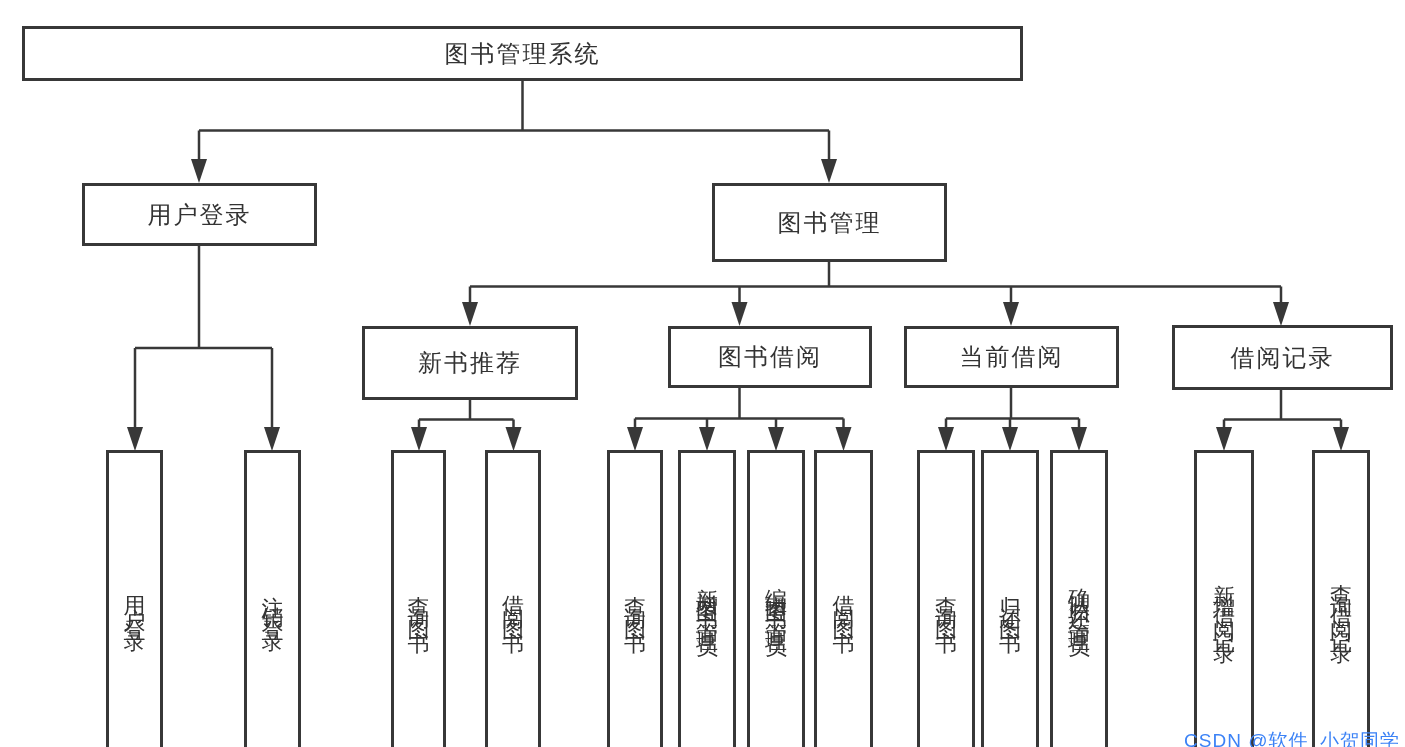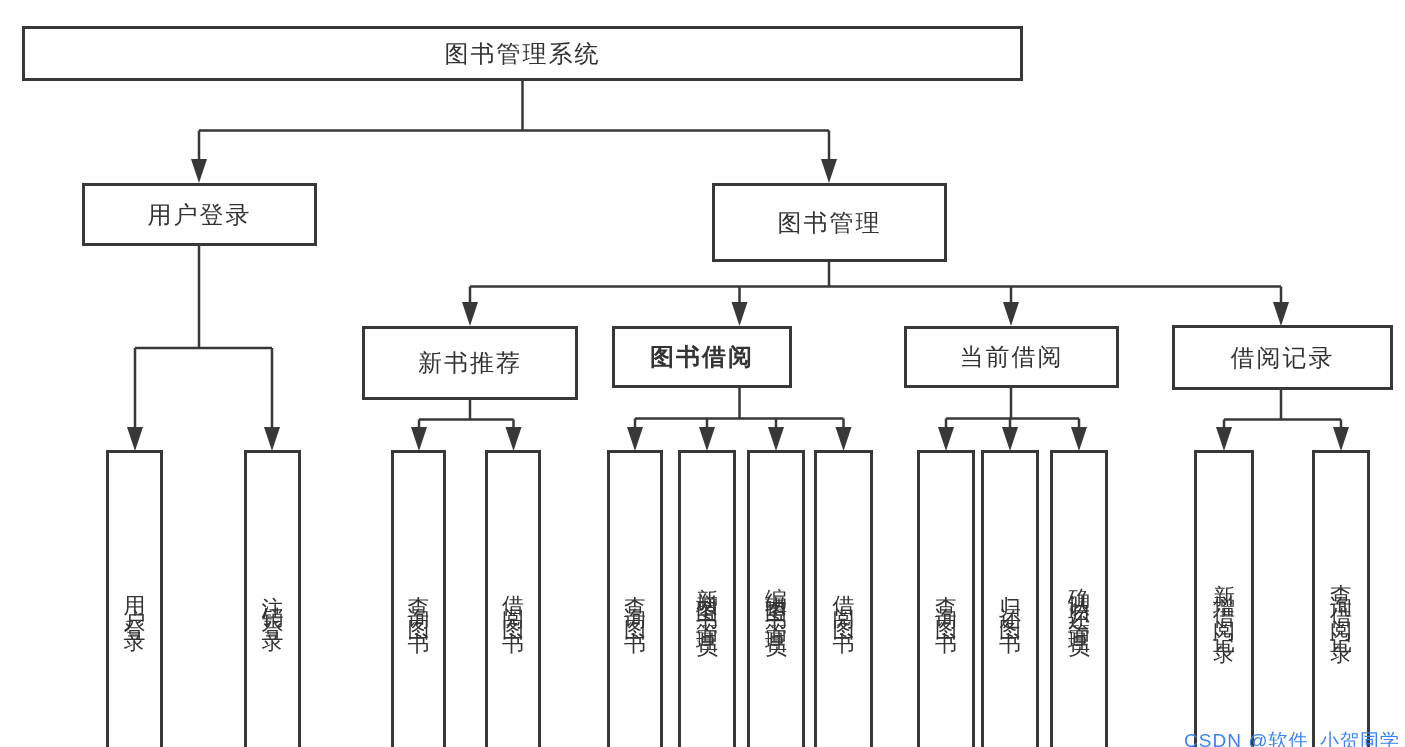--- a/index.html
+++ b/index.html
@@ -110,21 +110,21 @@
   <div class="node hbox" style="left:82px; top:170px; width:235px; height:63px;">
     <span>用户登录</span>
   </div>
   <div class="node hbox" style="left:712px; top:170px; width:235px; height:79px;">
     <span>图书管理</span>
   </div>
 
   <div class="node hbox" style="left:362px; top:313px; width:216px; height:74px;">
     <span>新书推荐</span>
   </div>
-  <div class="node hbox" style="left:612px; top:313px; width:180px; height:62px;font-weight:bold;">
+  <div class="node hbox" style="left:668px; top:313px; width:204px; height:62px;">
     <span>图书借阅</span>
   </div>
   <div class="node hbox" style="left:1172px; top:312px; width:221px; height:65px;">
     <span>借阅记录</span>
   </div>
   <div class="node hbox" style="left:904px; top:313px; width:215px; height:62px;">
     <span>当前借阅</span>
   </div>
 
   <div class="node vbox" style="left:106px; width:57px;">

